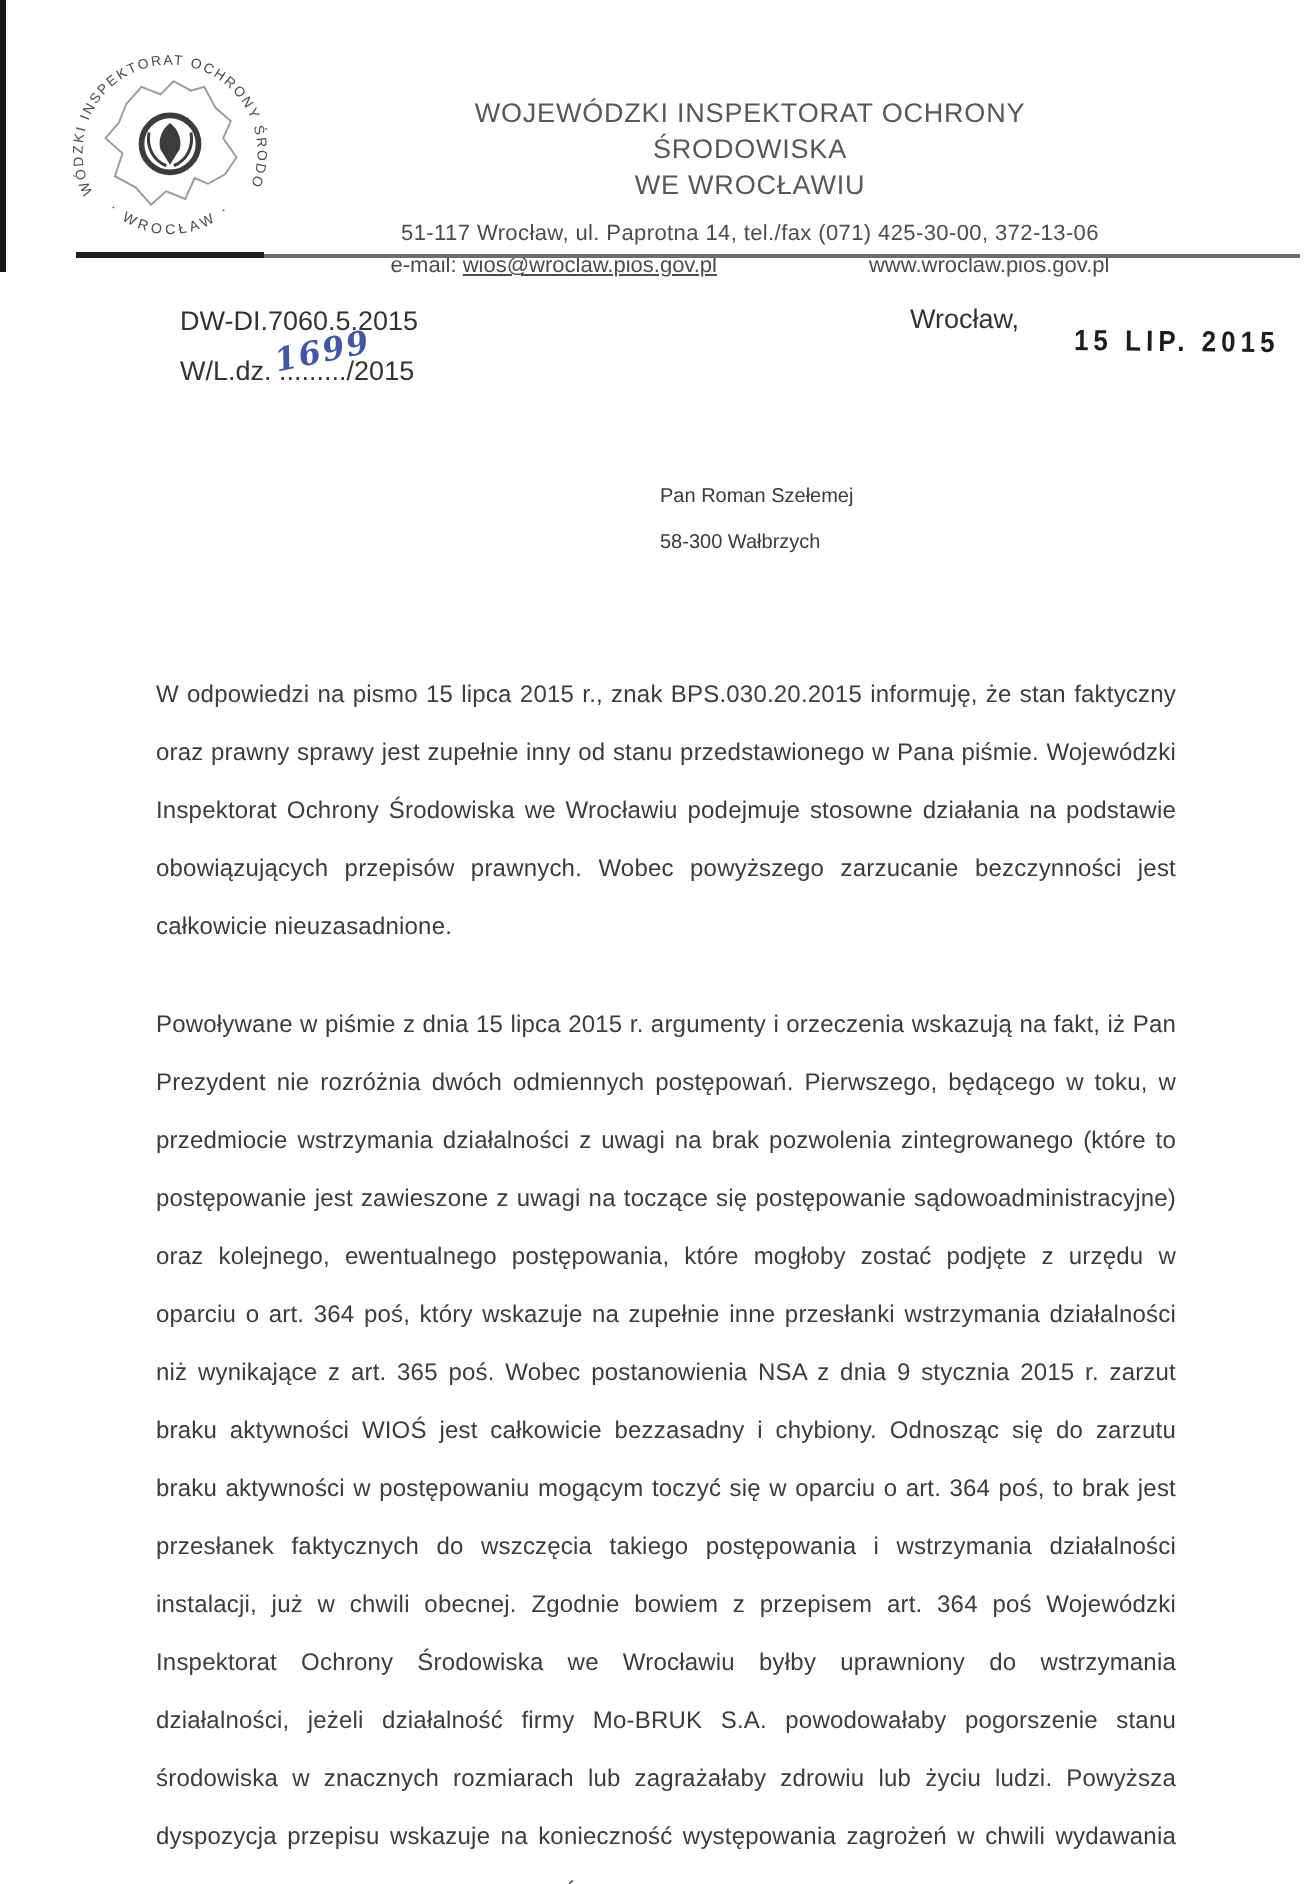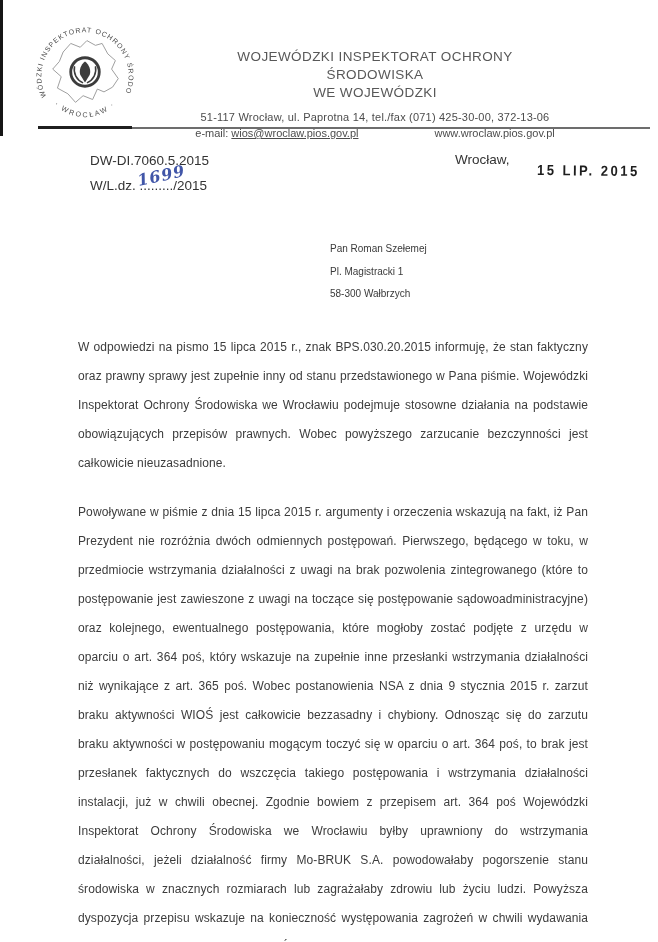--- a/index.html
+++ b/index.html
@@ -163,21 +163,21 @@
     <text class="seal-ring-text">
       <textPath href="#sealArcTop" startOffset="50%" text-anchor="middle">WOJEWÓDZKI INSPEKTORAT OCHRONY ŚRODOWISKA</textPath>
     </text>
     <text class="seal-ring-text seal-bottom-text">
       <textPath href="#sealArcBottom" startOffset="50%" text-anchor="middle">· WROCŁAW ·</textPath>
     </text>
   </svg>
 
   <div class="header-right">
     <div class="org-name">WOJEWÓDZKI INSPEKTORAT OCHRONY ŚRODOWISKA</div>
-    <div class="org-name">WE WOJEWÓDZKI</div>
+    <div class="org-name">WE WROCŁAWIU</div>
     <div class="org-address">51-117 Wrocław, ul. Paprotna 14, tel./fax (071) 425-30-00, 372-13-06</div>
     <div class="org-contact">
       <span><span>e-mail:</span> <span class="email">wios@wroclaw.pios.gov.pl</span></span>
       <span>www.wroclaw.pios.gov.pl</span>
     </div>
   </div>
 
   <div class="header-rule"></div>
   <div class="header-rule-dark"></div>
 
@@ -188,21 +188,20 @@
       <span>.........</span><span>/2015</span>
       <span class="handwritten">1699</span>
     </div>
   </div>
 
   <div class="city">Wrocław,</div>
   <div class="date-stamp">15 LIP. 2015</div>
 
   <div class="recipient">
     <div>Pan Roman Szełemej</div>
-    <div>Pl. Magistracki 1</div>
     <div>58-300 Wałbrzych</div>
   </div>
 
   <div class="letter-body">
     <p>W odpowiedzi na pismo 15 lipca 2015 r., znak BPS.030.20.2015 informuję, że stan faktyczny oraz prawny sprawy jest zupełnie inny od stanu przedstawionego w Pana piśmie. Wojewódzki Inspektorat Ochrony Środowiska we Wrocławiu podejmuje stosowne działania na podstawie obowiązujących przepisów prawnych. Wobec powyższego zarzucanie bezczynności jest całkowicie nieuzasadnione.</p>
     <p>Powoływane w piśmie z dnia 15 lipca 2015 r. argumenty i orzeczenia wskazują na fakt, iż Pan Prezydent nie rozróżnia dwóch odmiennych postępowań. Pierwszego, będącego w toku, w przedmiocie wstrzymania działalności z uwagi na brak pozwolenia zintegrowanego (które to postępowanie jest zawieszone z uwagi na toczące się postępowanie sądowoadministracyjne) oraz kolejnego, ewentualnego postępowania, które mogłoby zostać podjęte z urzędu w oparciu o art. 364 poś, który wskazuje na zupełnie inne przesłanki wstrzymania działalności niż wynikające z art. 365 poś. Wobec postanowienia NSA z dnia 9 stycznia 2015 r. zarzut braku aktywności WIOŚ jest całkowicie bezzasadny i chybiony. Odnosząc się do zarzutu braku aktywności w postępowaniu mogącym toczyć się w oparciu o art. 364 poś, to brak jest przesłanek faktycznych do wszczęcia takiego postępowania i wstrzymania działalności instalacji, już w chwili obecnej. Zgodnie bowiem z przepisem art. 364 poś Wojewódzki Inspektorat Ochrony Środowiska we Wrocławiu byłby uprawniony do wstrzymania działalności, jeżeli działalność firmy Mo-BRUK S.A. powodowałaby pogorszenie stanu środowiska w znacznych rozmiarach lub zagrażałaby zdrowiu lub życiu ludzi. Powyższa dyspozycja przepisu wskazuje na konieczność występowania zagrożeń w chwili wydawania decyzji wstrzymującej. Obecnie WIOŚ nie jest w posiadaniu dowodów potwierdzających na występowanie tego typu okoliczności, co potwierdziły również badania Państwowej Straży</p>
   </div>
 
 </div>
 

